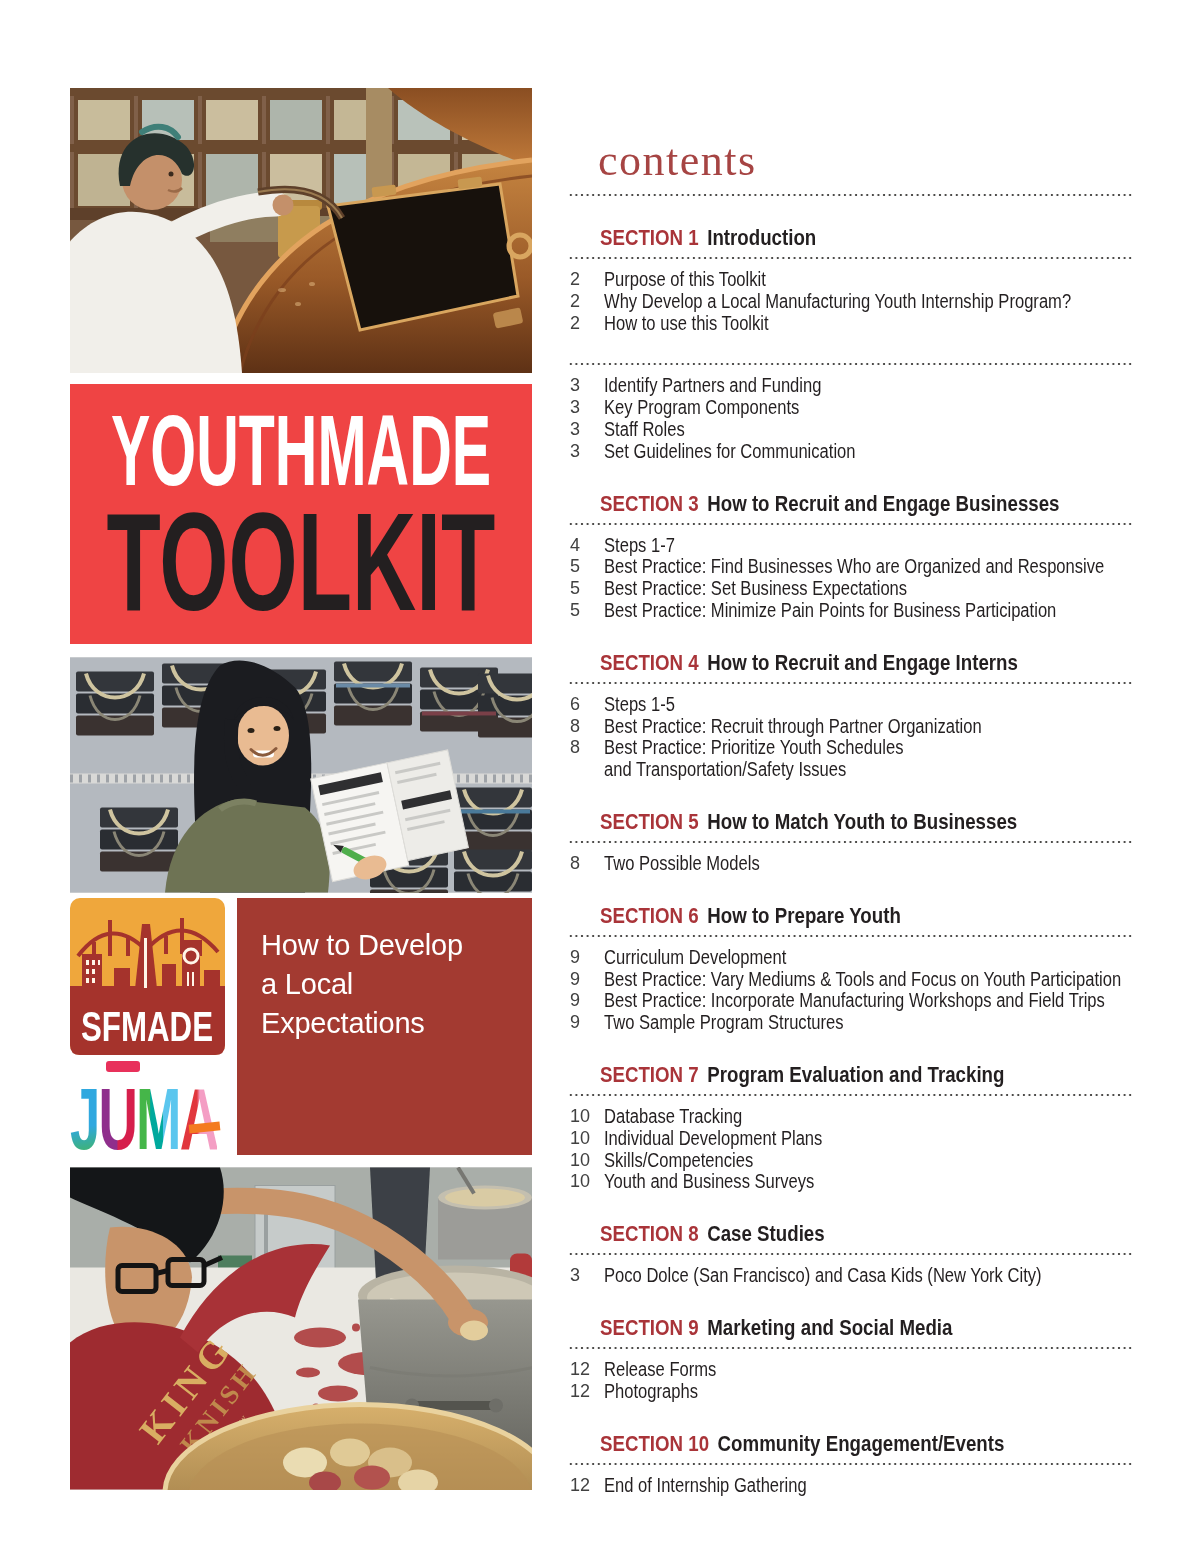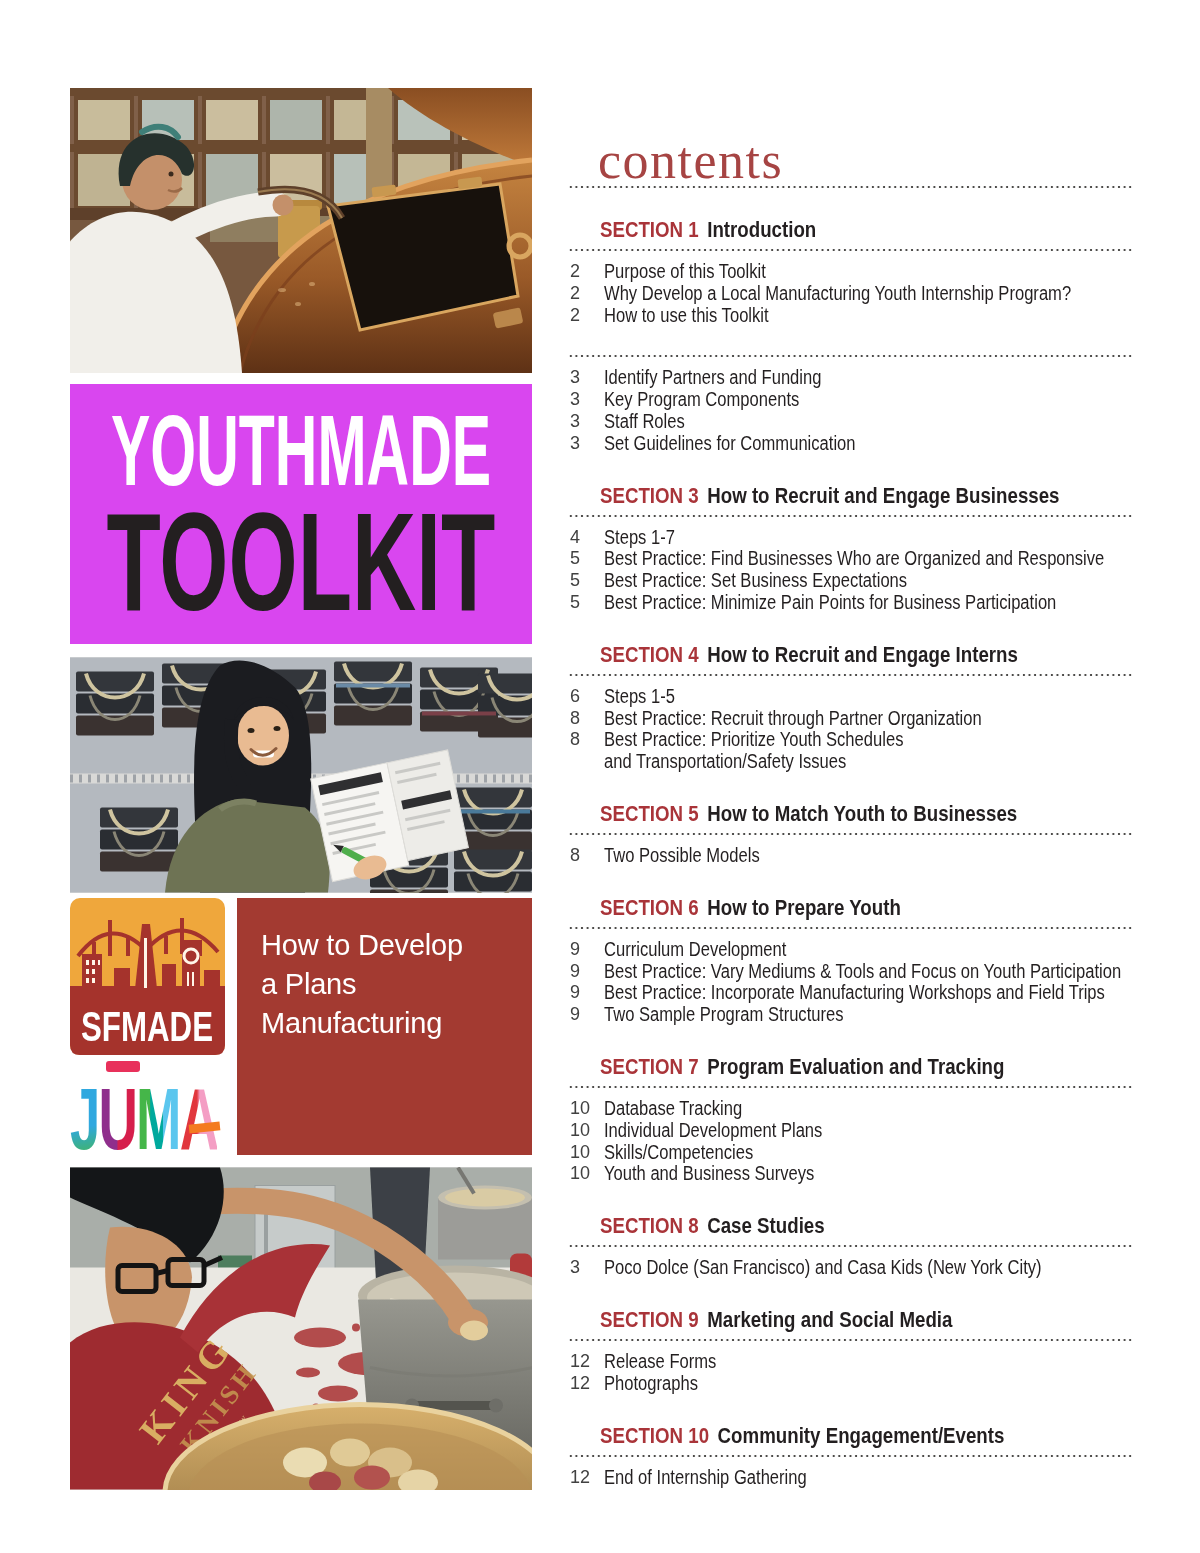--- a/index.html
+++ b/index.html
@@ -7,21 +7,21 @@
     width:1200px;height:1553px;background:#ffffff;position:relative;
     font-family:"Liberation Sans",sans-serif;overflow:hidden;
   }
   
   .ph{position:absolute;left:70px;width:462px;overflow:hidden;margin:0;background:#ddd}
   #photo1{top:88px;height:285px}
   #photo2{top:657px;height:236px}
   #photo3{top:1167px;height:323px}
   .ph svg{display:block;width:100%;height:100%}
 
-  .banner{position:absolute;left:70px;top:384px;width:462px;height:260px;background:#d946ef}
+  .banner{position:absolute;left:70px;top:384px;width:462px;height:260px;background:#ef4444}
   .banner .bl{position:absolute;left:50%;white-space:nowrap;font-weight:bold;line-height:1}
   .bl1{top:16px;font-size:100px;color:#ffffff;transform:translateX(-50%) scaleX(.59)}
   .bl2{top:108px;font-size:139px;color:#231F20;transform:translateX(-50%) scaleX(.64)}
 
   .logo-col{position:absolute;left:70px;top:898px;width:155px;height:257px}
   .sfmade{display:block;width:155px;height:157px}
   .juma{position:absolute;left:0;top:163px;width:155px;height:94px}
   .juma-inner{position:absolute;left:0;top:14px;font-size:88px;line-height:88px;font-weight:bold;
     letter-spacing:-3px;white-space:nowrap;transform:scaleX(.62);transform-origin:0 0}
   .jl-j{color:#2FA8DF;background:linear-gradient(175deg,#2FA8DF 58%,#45B649 92%);-webkit-background-clip:text;background-clip:text;-webkit-text-fill-color:transparent}
@@ -31,22 +31,22 @@
   .macron{position:absolute;left:36px;top:0;width:34px;height:11px;border-radius:3px;background:#E8315B}
   .abar{position:absolute;left:119px;top:62px;width:31px;height:9px;background:#F47B20;transform:rotate(-6deg)}
 
   .title-box{position:absolute;left:237px;top:898px;width:295px;height:257px;background:#A33A31;
     box-sizing:border-box;padding:28px 0 0 24px}
   .title-box .tl{color:#ffffff;font-weight:normal;font-size:29px;line-height:39px;letter-spacing:-.2px;white-space:nowrap}
   .title-box .gold{color:#F2A633}
 
   
   .toc{position:absolute;left:568px;top:138px;width:565px}
-  .toc h1{font-family:"Liberation Serif",serif;font-weight:normal;color:#A64443;font-size:52px;
-    line-height:46px;margin:0 0 1px 30px;letter-spacing:1.5px}
+  .toc h1{font-family:"Liberation Serif",serif;font-weight:normal;color:#A64443;font-size:44px;
+    line-height:46px;margin:0 0 9px 30px;letter-spacing:1.5px}
   .rule{height:4px;background-image:radial-gradient(circle,#4C4B49 1.2px,transparent 1.5px);
     background-size:5.6px 4px;background-repeat:repeat-x;background-position:0 60%}
   .toc-sec{margin-top:28px}
   .sec-head{margin:12px 0 5px 32px}
   .shx{display:inline-block;transform:scaleX(.85);transform-origin:0 50%;white-space:nowrap;
     font-weight:bold;font-size:22px;color:#231F20}
   .sec-label{color:#A93439;margin-right:10px}
   .toc-sec .rule{margin:0 0 9px 0}
   .item{display:flex;align-items:flex-start}
   .pg{flex:0 0 36px;box-sizing:border-box;padding-left:2px;font-size:18px;color:#414141;line-height:21.8px}
@@ -231,22 +231,22 @@
   </svg>
   <div class="juma">
     <span class="macron"></span>
     <span class="juma-inner"><span class="jl-j">J</span><span class="jl-u">U</span><span class="jl-m">M</span><span class="jl-a">A</span></span>
     <span class="abar"></span>
   </div>
 </div>
 
 <div class="title-box">
   <div class="tl">How to Develop</div>
-  <div class="tl">a Plans</div>
-  <div class="tl">Manufacturing</div>
+  <div class="tl">a Local</div>
+  <div class="tl">Expectations</div>
 </div>
 
 <figure class="ph" id="photo3" aria-label="Youth intern in red t-shirt washing potatoes in large steel pots">
   <svg viewBox="0 0 462 322">
     <defs>
       <linearGradient id="g-steel" x1="0" y1="0" x2="0" y2="1">
         <stop offset="0" stop-color="#97978F"></stop>
           <stop offset="1" stop-color="#61615B"></stop>
       </linearGradient>
       <linearGradient id="g-brass" x1="0" y1="0" x2="0" y2="1">

